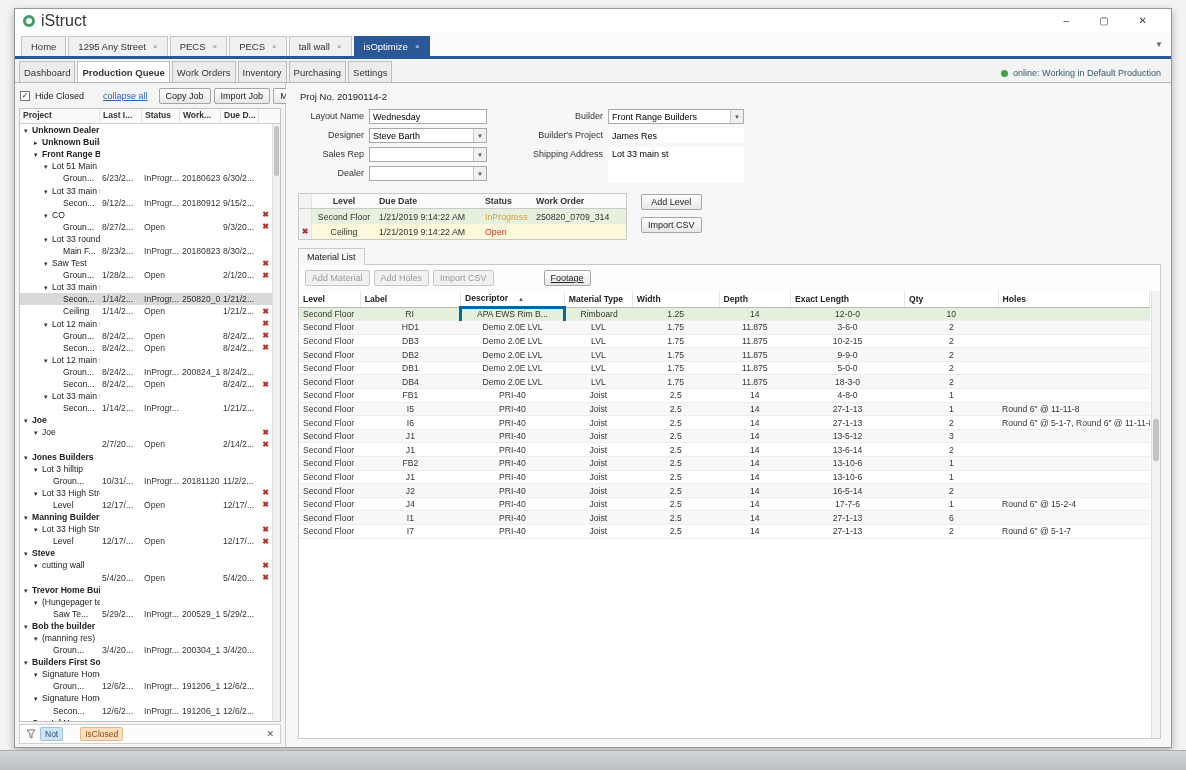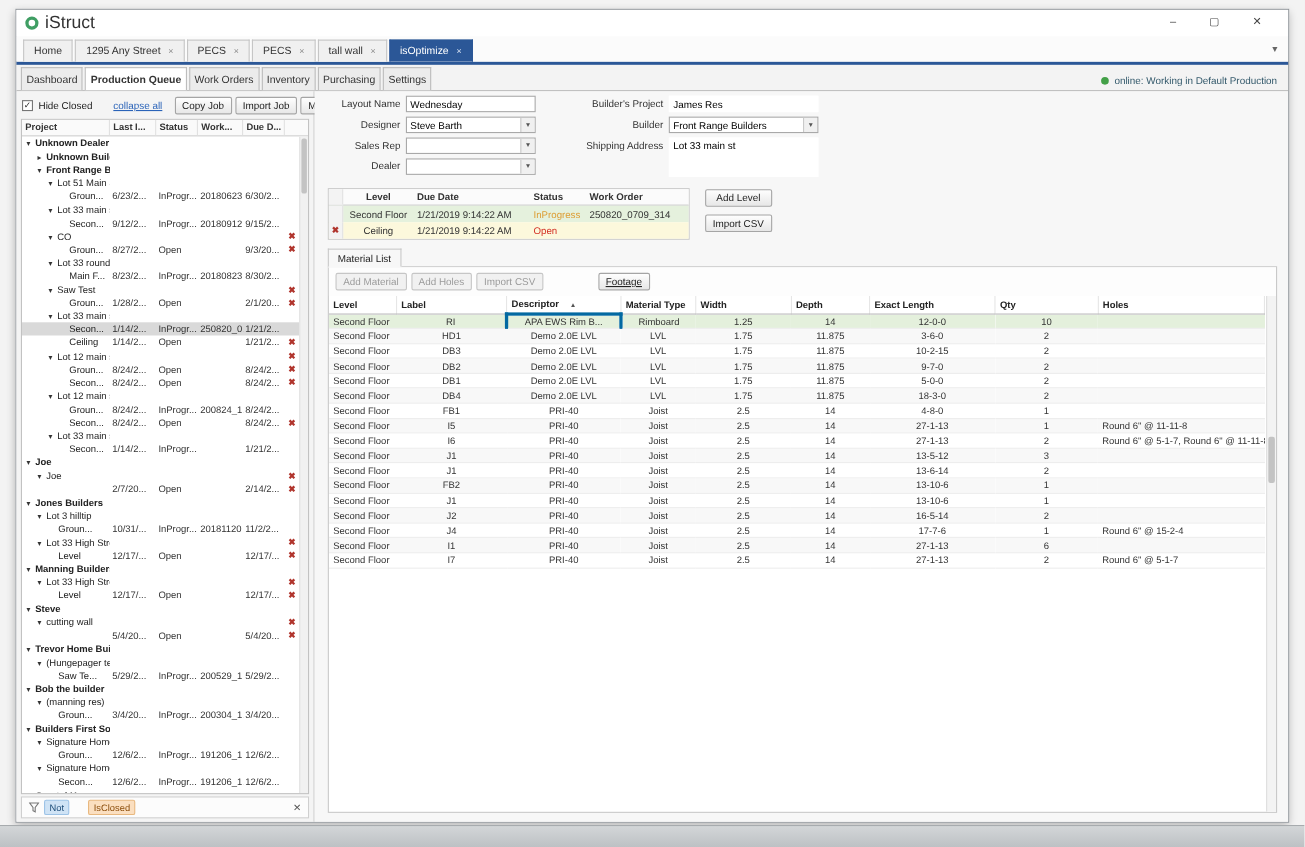--- a/index.html
+++ b/index.html
@@ -611,20 +611,21 @@
           </svg>
           <span id="filter-chips" style="display:flex;gap:17px">
               <span class="chip blue">Not</span>
               <span class="chip orange">IsClosed</span>
             </span>
           <span class="filter-x">✕</span>
         </div>
       </div>
 
       <div class="right-panel">
+        <div class="proj-no">Proj No. 20190114-2</div>
 
         <div class="form">
           <div class="fcol" id="form-left">
               <div class="frow">
                 <div class="flabel">Layout Name</div>
                 <div class="ctrl" style="width: 118px;">
                   <span class="val">Wednesday</span>
                 </div>
               </div>
               <div class="frow">
@@ -644,29 +645,29 @@
               <div class="frow">
                 <div class="flabel">Dealer</div>
                 <div class="ctrl" style="width: 118px;">
                   <span class="val"></span>
                   <span class="caret">▼</span>
                 </div>
               </div>
             </div>
           <div class="fcol" id="form-right">
               <div class="frow">
-                <div class="flabel w2">Builder's Project</div>
-                <div class="plainbox" style="width: 136px;">James Res</div>
-              </div>
-              <div class="frow">
                 <div class="flabel w2">Builder</div>
                 <div class="ctrl" style="width: 136px;">
                   <span class="val">Front Range Builders</span>
                   <span class="caret">▼</span>
                 </div>
+              </div>
+              <div class="frow">
+                <div class="flabel w2">Builder's Project</div>
+                <div class="plainbox" style="width: 136px;">James Res</div>
               </div>
               <div class="frow">
                 <div class="flabel w2">Shipping Address</div>
                 <div class="addrbox" style="width: 136px;">Lot 33 main st</div>
               </div>
             </div>
         </div>
 
         <div class="level-area">
           <div class="lvl-table" id="lvl-table">
@@ -767,21 +768,21 @@
                       <td class="al-c">2</td>
                       <td></td>
                     </tr>
                     <tr class="alt">
                       <td>Second Floor</td>
                       <td class="al-c">DB2</td>
                       <td class="al-c">Demo 2.0E LVL</td>
                       <td class="al-c">LVL</td>
                       <td class="al-c">1.75</td>
                       <td class="al-c">11.875</td>
-                      <td class="al-c">9-7-0</td>
+                      <td class="al-c">9-9-0</td>
                       <td class="al-c">2</td>
                       <td></td>
                     </tr>
                     <tr>
                       <td>Second Floor</td>
                       <td class="al-c">DB1</td>
                       <td class="al-c">Demo 2.0E LVL</td>
                       <td class="al-c">LVL</td>
                       <td class="al-c">1.75</td>
                       <td class="al-c">11.875</td>

